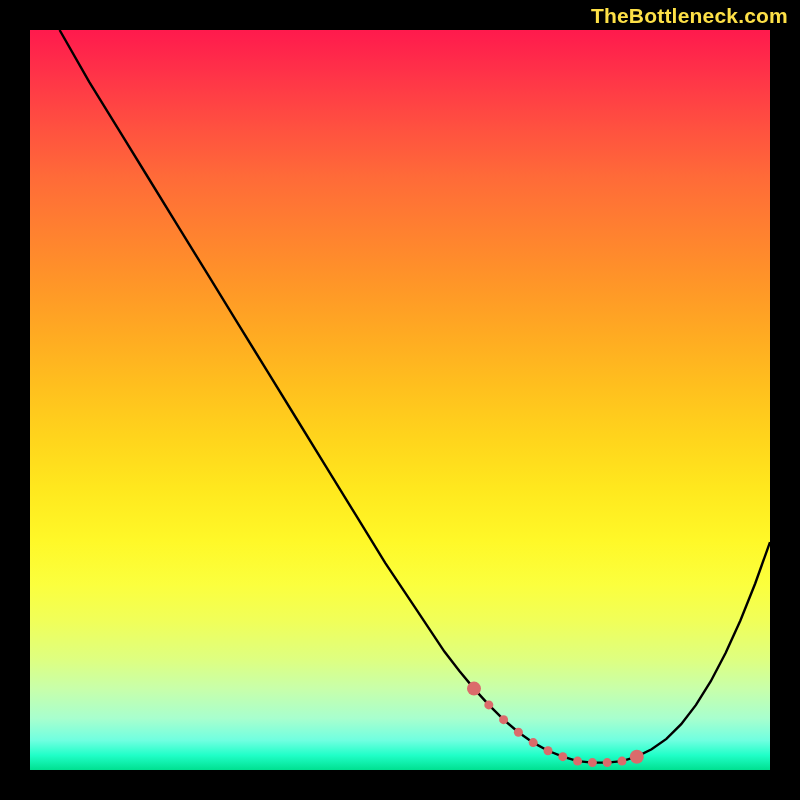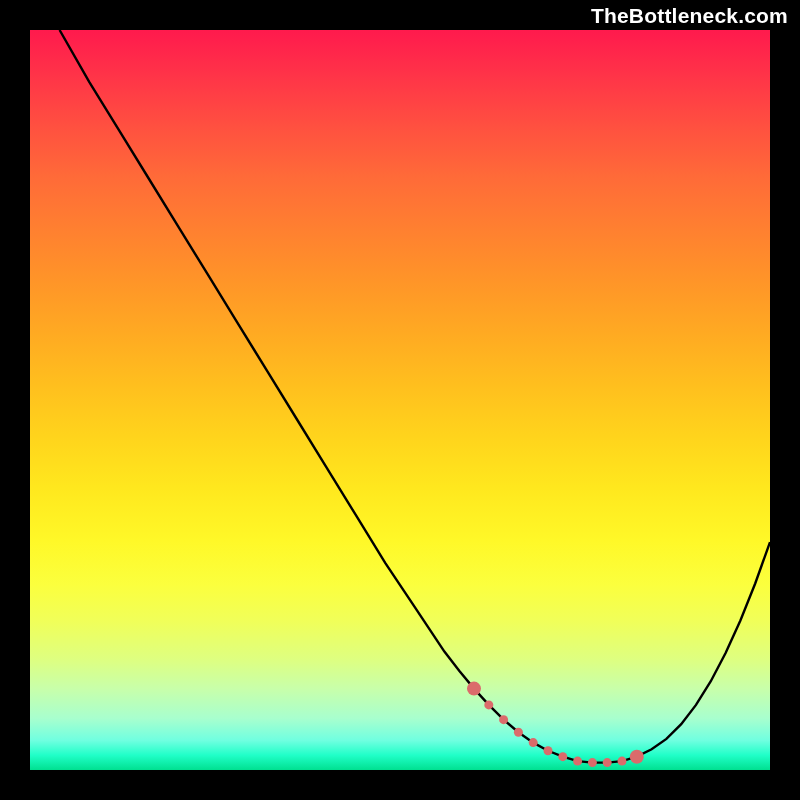--- a/index.html
+++ b/index.html
@@ -8,21 +8,21 @@
     height: 800px;
     background: #000;
     position: relative;
     font-family: Arial, sans-serif;
     overflow: hidden;
   }
   .watermark {
     position: absolute;
     top: 4px;
     right: 12px;
-    color: #ffffff;
+    color: #fde047;
     font-size: 21px;
     font-weight: bold;
     z-index: 10;
     letter-spacing: 0.2px;
   }
   .plot-area {
     position: absolute;
     left: 30px;
     top: 30px;
     width: 740px;

